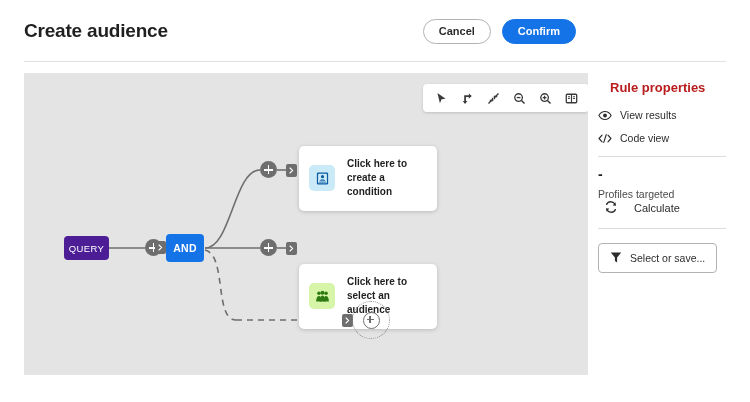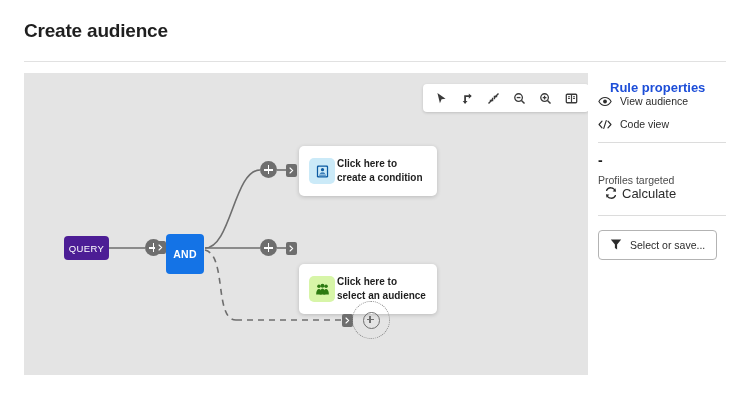--- a/index.html
+++ b/index.html
@@ -69,21 +69,21 @@
   .node-query {
     position: absolute; left: 40px; top: 163px;
     width: 45px; height: 24px; border-radius: 4px;
     background: #4c1d95; color: #ffffff;
     font-size: 9.5px; letter-spacing: 0.4px;
     display: flex; align-items: center; justify-content: center;
     cursor: pointer;
   }
   .node-and {
     position: absolute; left: 142px; top: 161px;
-    width: 38px; height: 40px; border-radius: 4px;
+    width: 38px; height: 28px; border-radius: 4px;
     background: #1473e6; color: #ffffff;
     font-size: 10.5px; font-weight: bold; letter-spacing: 0.3px;
     display: flex; align-items: center; justify-content: center;
     cursor: pointer;
   }
 
   .plus-node {
     position: absolute; width: 17px; height: 17px; border-radius: 50%;
     background: #6e6e6e; cursor: pointer;
   }
@@ -97,21 +97,21 @@
     position: absolute; width: 11px; height: 13px;
     background: #6e6e6e; border-radius: 2px;
     display: flex; align-items: center; justify-content: center;
     cursor: pointer;
   }
   .port svg { display: block; }
 
   .card {
     position: absolute; width: 138px; background: #ffffff;
     border-radius: 5px; box-shadow: 0 1px 4px rgba(0,0,0,0.18);
-    display: flex; align-items: center; gap: 2px; padding: 11px 10px;
+    display: flex; align-items: center; gap: 12px; padding: 11px 10px;
     cursor: pointer;
   }
   .card-icon {
     width: 26px; height: 26px; border-radius: 5px; flex: 0 0 26px;
     display: flex; align-items: center; justify-content: center;
   }
   .icon-condition { background: #cbeaf8; }
   .icon-audience  { background: #d7f5a8; }
   .card-label {
     font-size: 10px; font-weight: bold; line-height: 1.42; color: #1f1f1f;
@@ -132,49 +132,53 @@
     content: ""; position: absolute; background: #6e6e6e;
   }
   .ghost-plus::before { left: 3px; top: 6.2px; width: 7.5px; height: 1.6px; }
   .ghost-plus::after  { left: 5.9px; top: 3.3px; width: 1.6px; height: 7.5px; }
 
   
   .rail {
     position: absolute; left: 598px; top: 80px; width: 128px;
   }
   .rail-title {
-    font-size: 13px; font-weight: bold; color: #1d4ed8;  padding-left: 12px;
+    font-size: 13px; font-weight: bold; color: #b91c1c; margin-bottom: 14px; padding-left: 12px;
   }
   .rail-link {
     display: flex; align-items: center; gap: 8px;
     font-size: 10.5px; color: #2c2c2c; margin-bottom: 11px; cursor: pointer;
   }
   .rail-link .ic { width: 14px; display: flex; justify-content: center; }
   .rail-sep { height: 1px; background: #dcdcdc; margin: 12px 0 10px 0; }
   .rail-value {
     font-size: 14px; font-weight: bold; color: #1f1f1f; line-height: 1;
     margin-bottom: 7px;
   }
   .rail-caption { font-size: 10.5px; color: #4b4b4b; }
   .calc-link {
-    display: flex; align-items: flex-start; gap: 4px; padding-left: 6px;
-    font-size: 13px; color: #2c2c2c; cursor: pointer;
+    display: flex; align-items: center; gap: 16px; padding-left: 6px;
+    font-size: 11px; color: #2c2c2c; cursor: pointer;
   }
   .rail-btn {
     margin-top: 4px; height: 30px; border: 1.3px solid #b3b3b3;
     border-radius: 4px; background: #ffffff;
     display: inline-flex; align-items: center; gap: 8px;
     padding: 0 11px; font-size: 10.5px; color: #2c2c2c; cursor: pointer;
   }
 </style>
 </head>
 <body>
 
 <div class="header">
   <div class="page-title">Create audience</div>
+  <div class="header-actions">
+    <div class="btn btn-cancel">Cancel</div>
+    <div class="btn btn-confirm">Confirm</div>
+  </div>
 </div>
 <div class="header-rule"></div>
 
 <div class="canvas">
 
   <div class="graph">
     <svg class="edges" width="564" height="302">
 
       <path d="M85,175 L121,175" stroke="#6e6e6e" stroke-width="1.6" fill="none"></path>
       <path d="M138,175 L142,175" stroke="#6e6e6e" stroke-width="1.6" fill="none"></path>
@@ -299,21 +303,21 @@
 <div class="rail">
   <div class="rail-title">Rule properties</div>
 
   <div class="rail-link">
     <span class="ic">
       <svg width="14" height="11" viewBox="0 0 16 11">
         <path d="M1,5.5 C3,2 5.4,1 8,1 C10.6,1 13,2 15,5.5 C13,9 10.6,10 8,10 C5.4,10 3,9 1,5.5 Z" stroke="#2c2c2c" stroke-width="1.2" fill="none"></path>
         <circle cx="8" cy="5.5" r="2.2" fill="#2c2c2c"></circle>
       </svg>
     </span>
-    <span>View audience</span>
+    <span>View results</span>
   </div>
 
   <div class="rail-link">
     <span class="ic">
       <svg width="15" height="11" viewBox="0 0 16 12">
         <path d="M4.6,2.2 L1.2,6 L4.6,9.8" stroke="#2c2c2c" stroke-width="1.3" fill="none" stroke-linecap="round" stroke-linejoin="round"></path>
         <path d="M11.4,2.2 L14.8,6 L11.4,9.8" stroke="#2c2c2c" stroke-width="1.3" fill="none" stroke-linecap="round" stroke-linejoin="round"></path>
         <path d="M9.4,1.6 L6.6,10.4" stroke="#2c2c2c" stroke-width="1.3" stroke-linecap="round"></path>
       </svg>
     </span>

